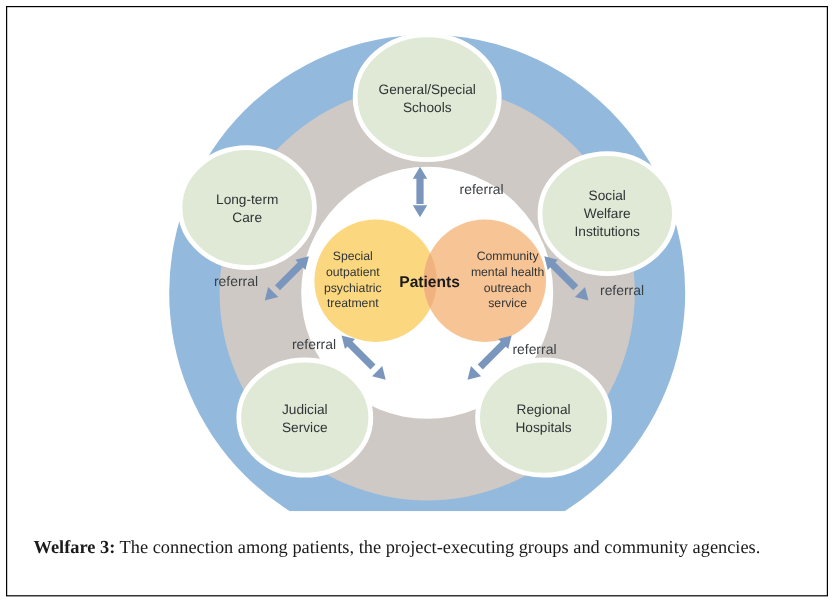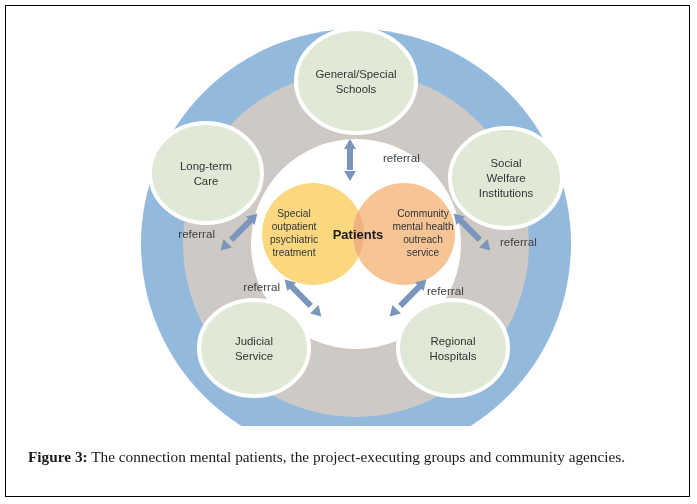--- a/index.html
+++ b/index.html
@@ -160,16 +160,16 @@
         <polygon points="233,200 239,210 227,210"></polygon>
         <rect x="230" y="209" width="6" height="28"></rect>
         <polygon points="233,252 239,242 227,242"></polygon>
       </g>
       <text class="referral-label" x="209" y="232" text-anchor="end">referral</text>
 
     </svg>
   </div>
 
   <div class="caption">
-    <b>Figure 3:</b><span> The connection mental patients, the project-executing groups and community agencies.</span>
+    <b>Welfare 3:</b><span> The connection among patients, the project-executing groups and community agencies.</span>
   </div>
 
 </div>
 
 </body></html>

